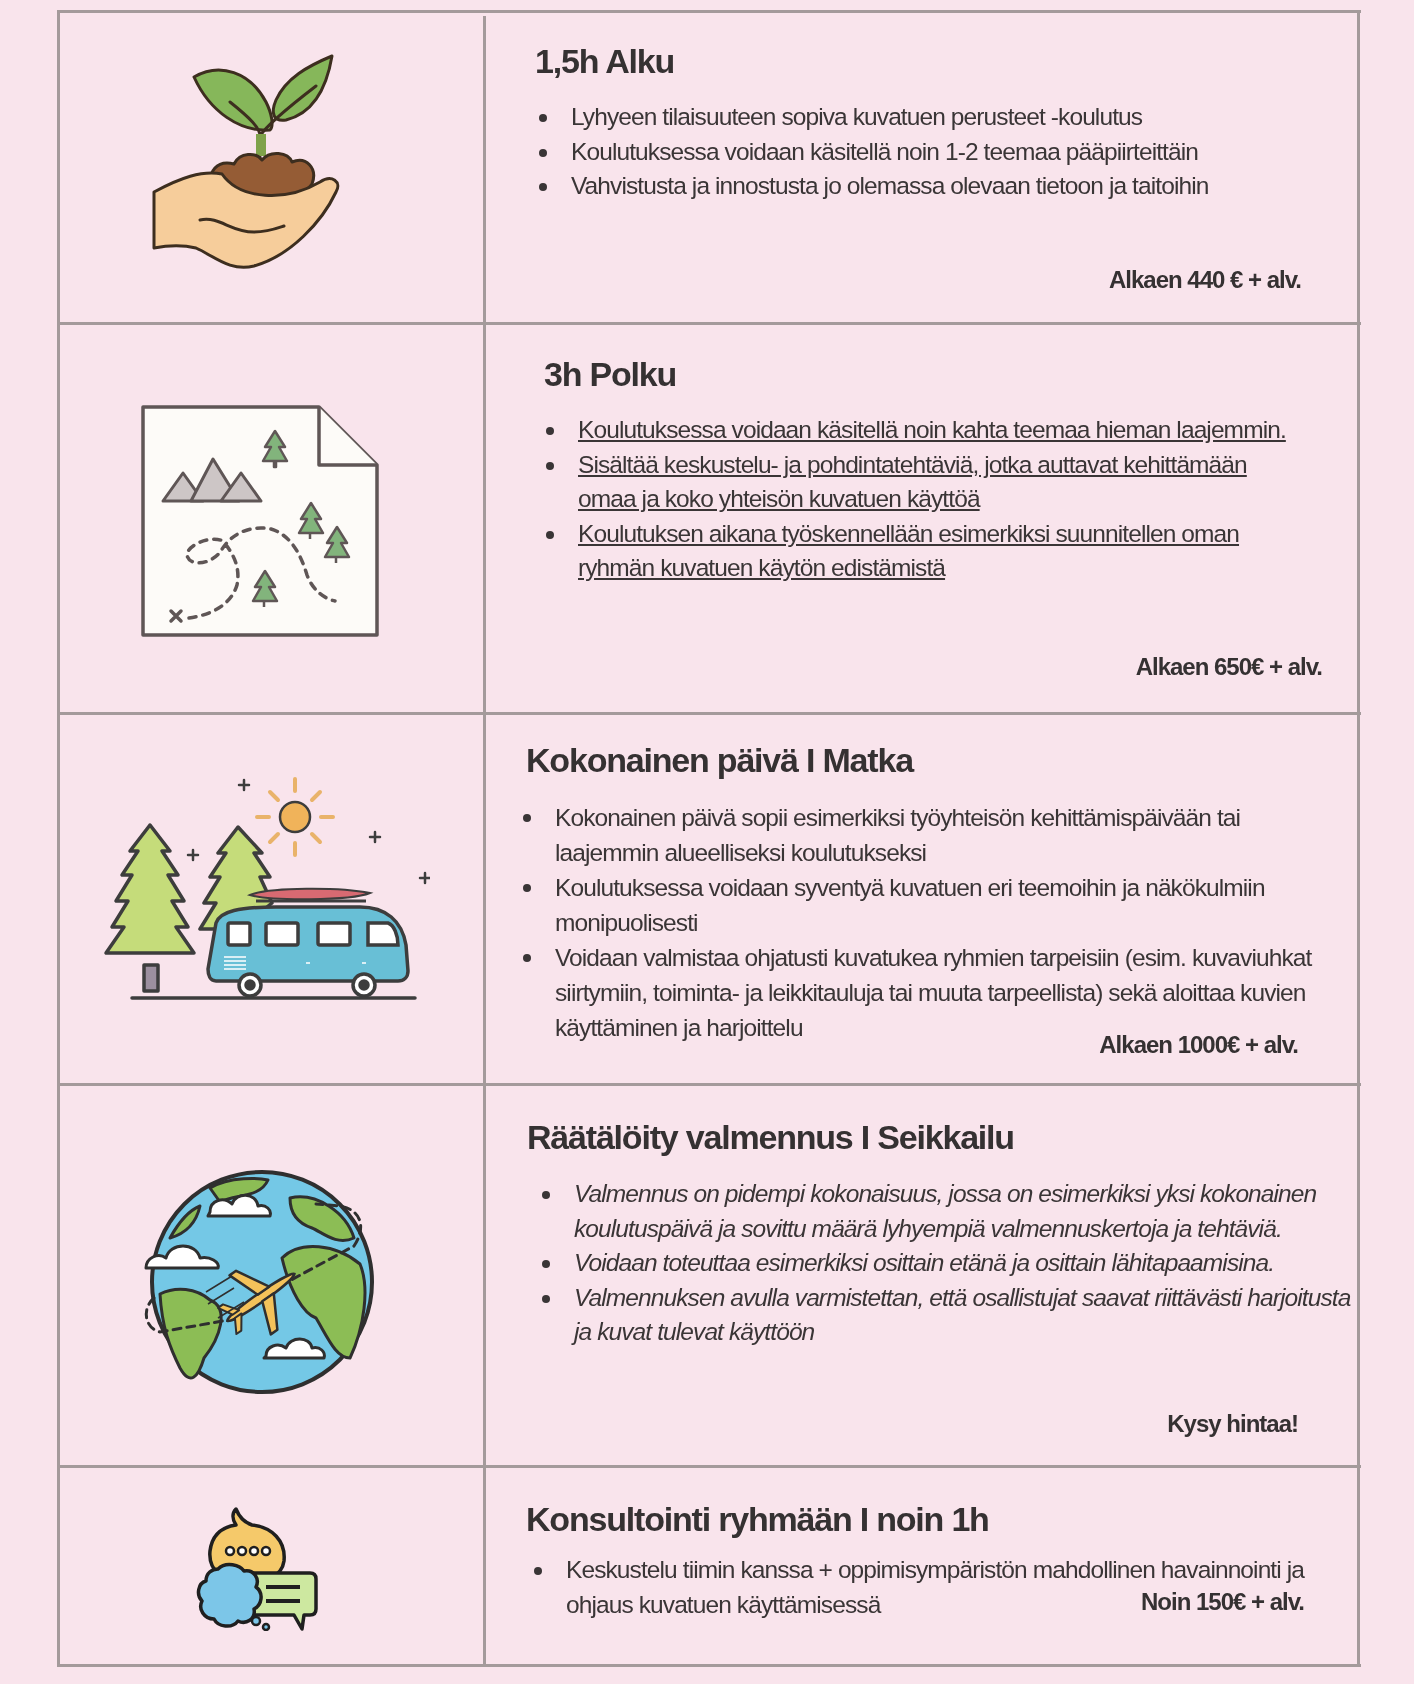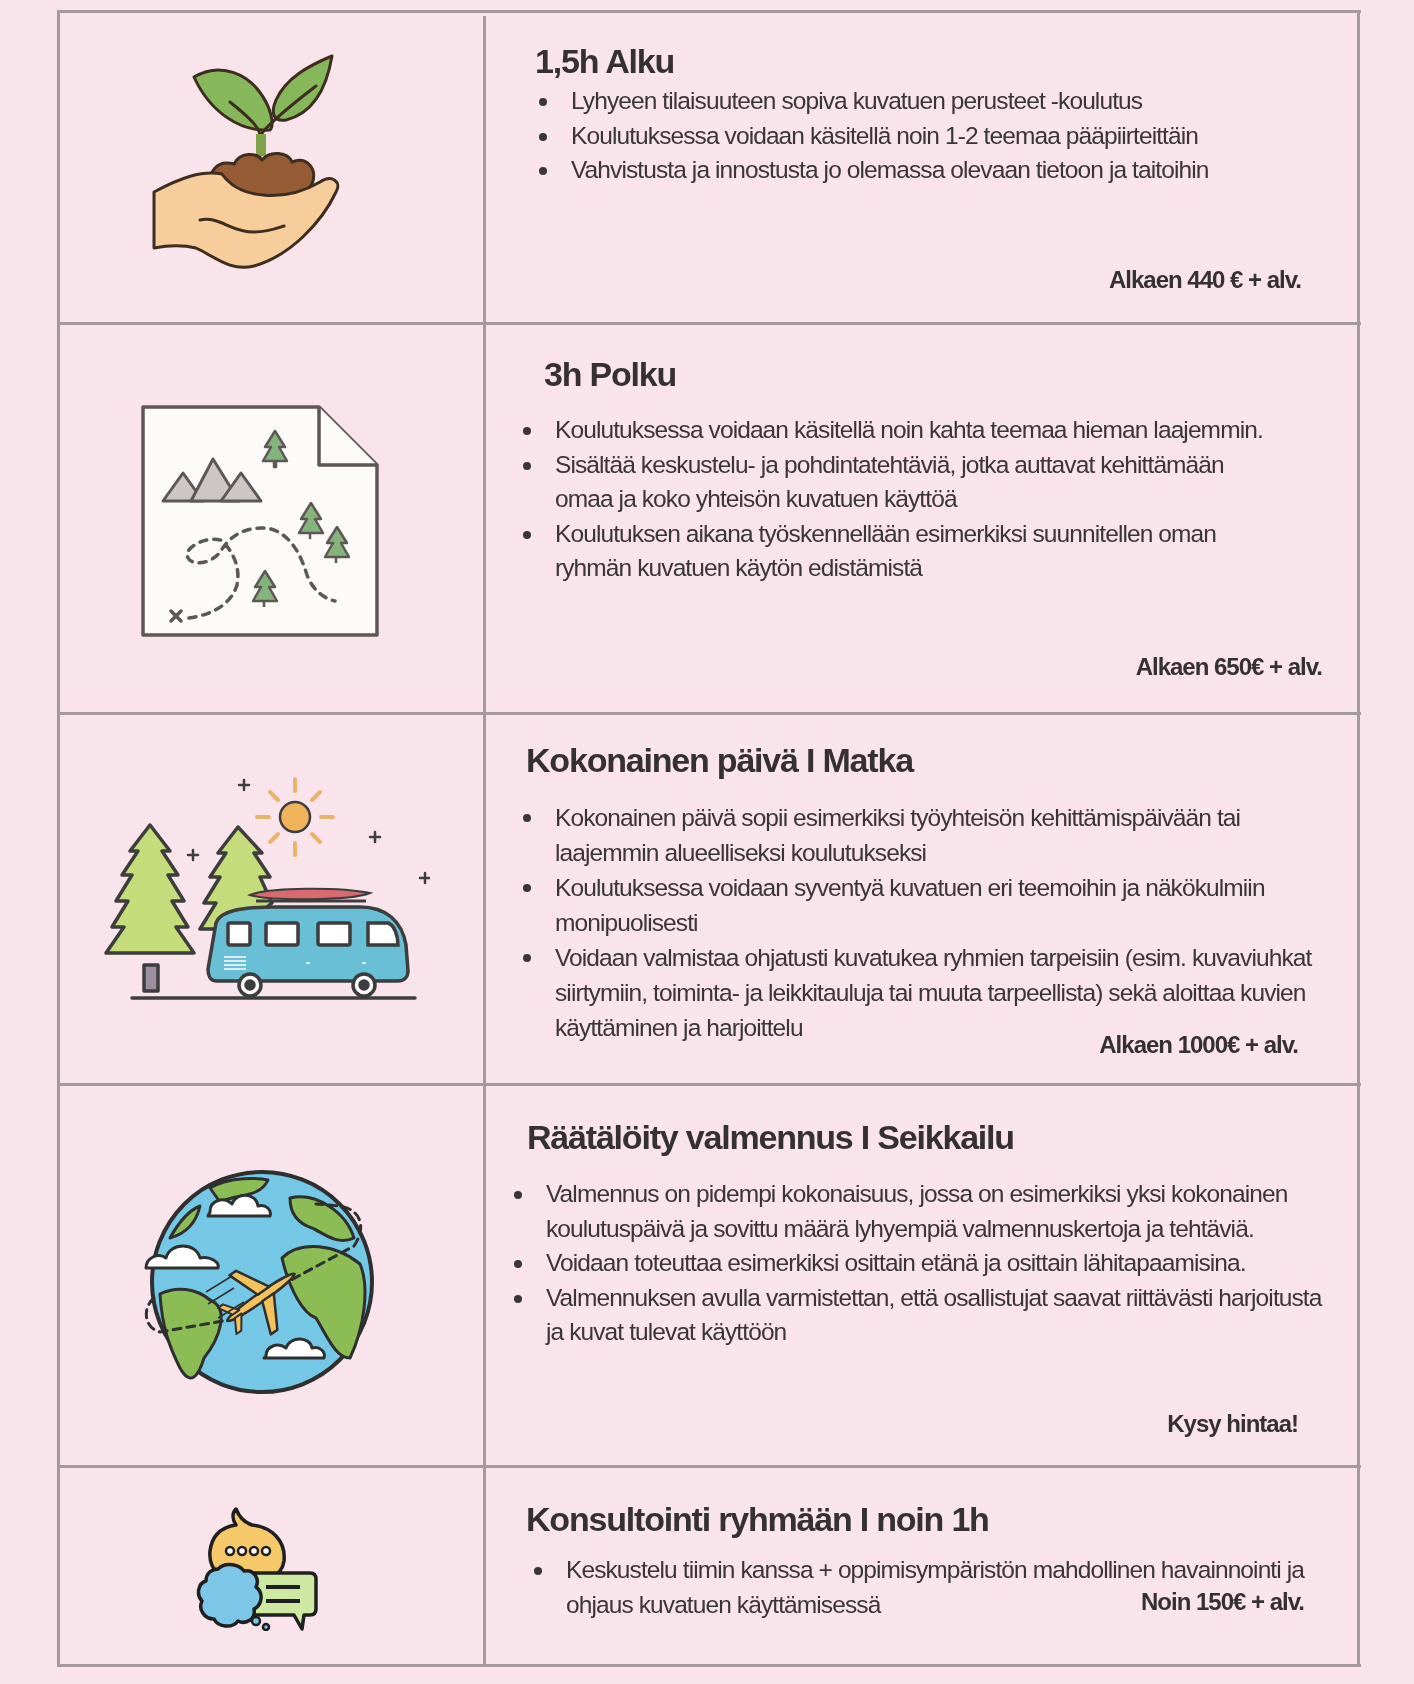--- a/index.html
+++ b/index.html
@@ -54,21 +54,21 @@
       <path d="M110,104 L110,84 C110,76 100,66 80,50 M110,84 C116,74 140,54 166,34" fill="none"></path>
       <path d="M106,104 L106,82 L116,82 L116,104 Z" fill="#7fa24a" stroke="none"></path>
 
       <path d="M62,140 C56,118 68,108 84,112 C90,100 106,100 112,108 C120,98 138,100 142,110 C156,104 168,116 162,132 C150,150 90,154 62,140 Z" fill="#955c35"></path>
 
       <path d="M4,140 C30,126 52,118 72,122 C90,148 136,150 170,130 C182,122 192,130 186,140 C172,170 140,204 104,214 C80,220 64,204 46,196 C30,192 14,194 4,196 Z" fill="#f6cd9b"></path>
       <path d="M50,168 C70,164 80,180 104,180 C118,180 128,176 134,174" fill="none"></path>
     </g>
   </svg>
   <h2 class="title" style="left:527px; top:34px;">1,5h Alku</h2>
-  <ul class="bullets" style="left:529px; top:84px; width:800px;">
+  <ul class="bullets" style="left:529px; top:100px; width:800px;">
     <li>Lyhyeen tilaisuuteen sopiva kuvatuen perusteet -koulutus</li>
     <li>Koulutuksessa voidaan käsitellä noin 1-2 teemaa pääpiirteittäin</li>
     <li>Vahvistusta ja innostusta jo olemassa olevaan tietoon ja taitoihin</li>
   </ul>
   <p class="price" style="right:113px; top:266px;">Alkaen 440 € + alv.</p>
 </div>
 
 <div>
   <svg class="cell-icon" style="left:141px; top:405px;" width="240" height="234" viewBox="0 0 240 234">
     <g stroke="#5f5656" stroke-width="3.5" stroke-linejoin="round">
@@ -95,21 +95,21 @@
 
     <g fill="none" stroke="#5f5656" stroke-width="3.5" stroke-linecap="round" stroke-dasharray="7 7">
       <path d="M48,213 C70,210 90,200 96,180 C100,160 90,146 82,136 C70,130 46,140 46,150 C48,162 70,160 80,146 C90,128 110,120 130,124 C150,130 160,150 166,170 C172,186 184,194 194,196"></path>
     </g>
 
     <g stroke="#5f5656" stroke-width="3.5" stroke-linecap="round">
       <path d="M30,206 L40,216 M40,206 L30,216"></path>
     </g>
   </svg>
   <h2 class="title" style="left:536px; top:347px;">3h Polku</h2>
-  <ul class="bullets" style="left:513px; top:413px; width:720px;">
+  <ul class="bullets" style="left:536px; top:413px; width:720px;text-decoration:underline;">
     <li>Koulutuksessa voidaan käsitellä noin kahta teemaa hieman laajemmin.</li>
     <li>Sisältää keskustelu- ja pohdintatehtäviä, jotka auttavat kehittämään omaa ja koko yhteisön kuvatuen käyttöä</li>
     <li>Koulutuksen aikana työskennellään esimerkiksi suunnitellen oman ryhmän kuvatuen käytön edistämistä</li>
   </ul>
   <p class="price" style="right:92px; top:653px;">Alkaen 650€ + alv.</p>
 </div>
 
 <div>
   <svg class="cell-icon" style="left:100px; top:775px;" width="330" height="225" viewBox="0 0 330 225">
 
@@ -192,21 +192,21 @@
     <g transform="translate(120,130) rotate(-35)">
       <path d="M-40,0 C-36,-6 36,-6 42,0 C36,6 -36,6 -40,0 Z" fill="#f4c25a" stroke="#2f2f2f" stroke-width="2.5"></path>
       <path d="M0,-4 L-12,-36 L-4,-36 L14,-4 Z M0,4 L-12,36 L-4,36 L14,4 Z" fill="#f4c25a" stroke="#2f2f2f" stroke-width="2.5" stroke-linejoin="round"></path>
       <path d="M-32,-2 L-40,-16 L-34,-16 L-24,-2 Z M-32,2 L-40,16 L-34,16 L-24,2 Z" fill="#f4c25a" stroke="#2f2f2f" stroke-width="2" stroke-linejoin="round"></path>
     </g>
     <g stroke="#2f2f2f" stroke-width="1.5">
       <path d="M66,124 L92,108 M68,136 L94,120 M78,150 L104,134"></path>
     </g>
   </svg>
   <h2 class="title" style="left:519px; top:1110px;">Räätälöity valmennus I Seikkailu</h2>
-  <ul class="bullets" style="left:504px; top:1177px; width:790px;">
+  <ul class="bullets" style="left:532px; top:1177px; width:790px;font-style:italic;">
     <li>Valmennus on pidempi kokonaisuus, jossa on esimerkiksi yksi kokonainen koulutuspäivä ja sovittu määrä lyhyempiä valmennuskertoja ja tehtäviä.</li>
     <li>Voidaan toteuttaa esimerkiksi osittain etänä ja osittain lähitapaamisina.</li>
     <li>Valmennuksen avulla varmistettan, että osallistujat saavat riittävästi harjoitusta ja kuvat tulevat käyttöön</li>
   </ul>
   <p class="price" style="right:116px; top:1410px;">Kysy hintaa!</p>
 </div>
 
 <div>
   <svg class="cell-icon" style="left:196px; top:1505px;" width="124" height="126" viewBox="0 0 124 126">
     <g stroke="#1f1f1f" stroke-width="3.5" stroke-linejoin="round">

